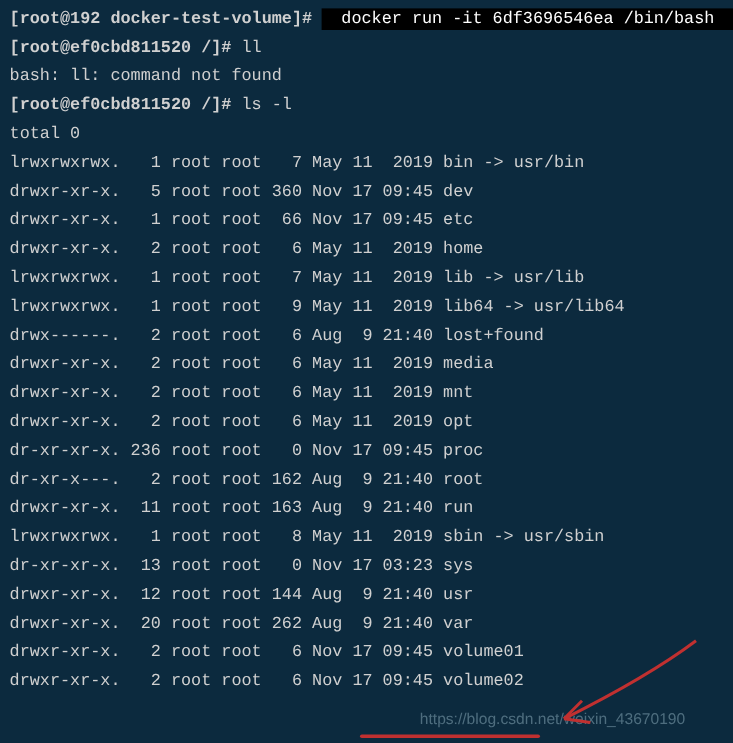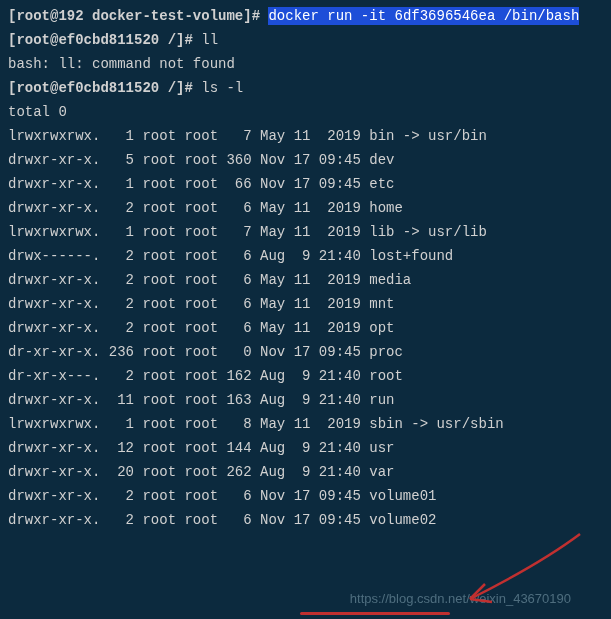--- a/index.html
+++ b/index.html
@@ -12,23 +12,23 @@
       padding: 4px 8px;
       width: 611px;
       height: 619px;
       overflow: hidden;
       position: relative;
     }
     .line { white-space: pre; }
     .prompt { color: #d0d0d0; font-weight: bold; }
     .cmd { color: #d0d0d0; text-align: right; }
     .hl {
-      background: #1d4ed8;
+      background: #000000;
       color: #ffffff;
-      padding: 1px 0;
+      padding: 1px 16px;
     }
     .watermark {
       position: absolute;
       bottom: 8px;
       right: 40px;
       color: #6a8a9a;
       font-size: 13px;
       opacity: 0.7;
       font-family: sans-serif;
     }
@@ -57,28 +57,30 @@
 <div class="line">bash: ll: command not found</div>
 <div class="line"><span class="prompt">[root@ef0cbd811520 /]# </span><span class="cmd">ls -l</span></div>
 <div class="line">total 0</div>
 
 <div id="listing-container">
     <div class="line">lrwxrwxrwx.   1 root root   7 May 11  2019 bin -&gt; usr/bin</div>
     <div class="line">drwxr-xr-x.   5 root root 360 Nov 17 09:45 dev</div>
     <div class="line">drwxr-xr-x.   1 root root  66 Nov 17 09:45 etc</div>
     <div class="line">drwxr-xr-x.   2 root root   6 May 11  2019 home</div>
     <div class="line">lrwxrwxrwx.   1 root root   7 May 11  2019 lib -&gt; usr/lib</div>
+    <div class="line">lrwxrwxrwx.   1 root root   9 May 11  2019 lib64 -&gt; usr/lib64</div>
     <div class="line">drwx------.   2 root root   6 Aug  9 21:40 lost+found</div>
     <div class="line">drwxr-xr-x.   2 root root   6 May 11  2019 media</div>
     <div class="line">drwxr-xr-x.   2 root root   6 May 11  2019 mnt</div>
     <div class="line">drwxr-xr-x.   2 root root   6 May 11  2019 opt</div>
     <div class="line">dr-xr-xr-x. 236 root root   0 Nov 17 09:45 proc</div>
     <div class="line">dr-xr-x---.   2 root root 162 Aug  9 21:40 root</div>
     <div class="line">drwxr-xr-x.  11 root root 163 Aug  9 21:40 run</div>
     <div class="line">lrwxrwxrwx.   1 root root   8 May 11  2019 sbin -&gt; usr/sbin</div>
+    <div class="line">dr-xr-xr-x.  13 root root   0 Nov 17 03:23 sys</div>
     <div class="line">drwxr-xr-x.  12 root root 144 Aug  9 21:40 usr</div>
     <div class="line">drwxr-xr-x.  20 root root 262 Aug  9 21:40 var</div>
     <div class="line">drwxr-xr-x.   2 root root   6 Nov 17 09:45 volume01</div>
     <div class="line">drwxr-xr-x.   2 root root   6 Nov 17 09:45 volume02</div>
   </div>
 
 <div class="watermark">https://blog.csdn.net/weixin_43670190</div>
 
 <div class="underline-red"></div>
 <svg class="arrow-svg" viewBox="0 0 160 100">

